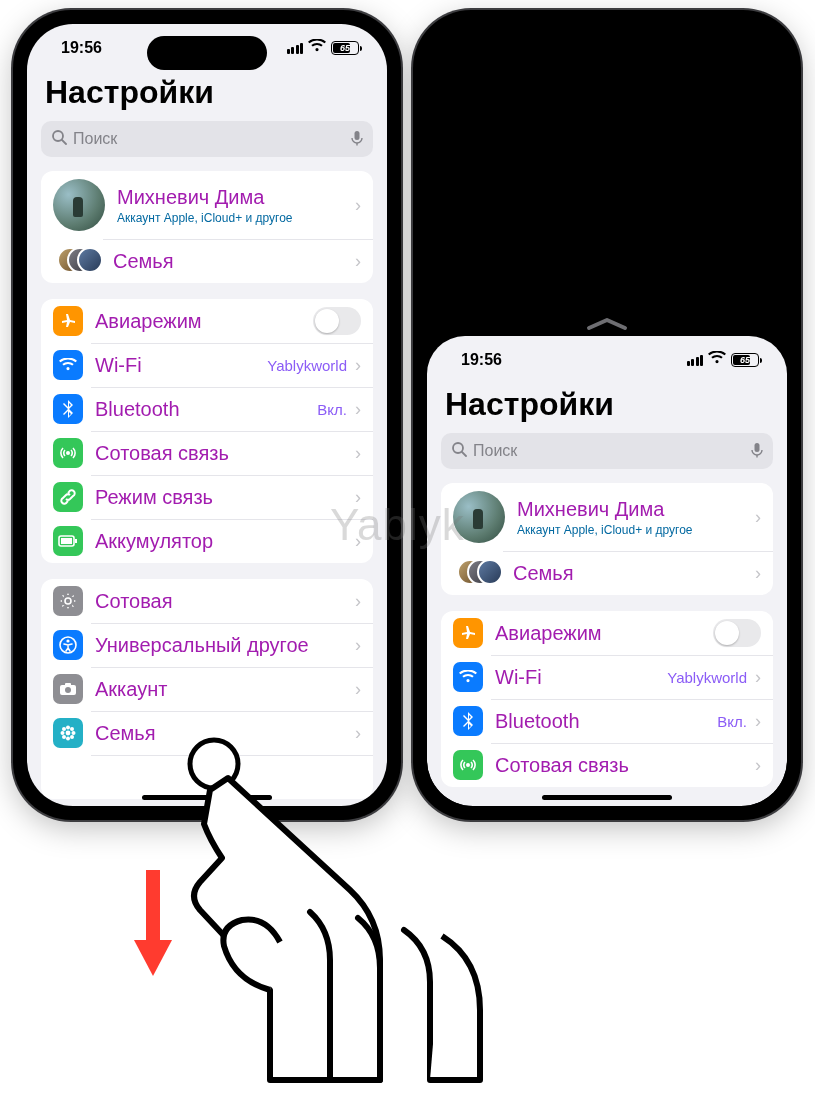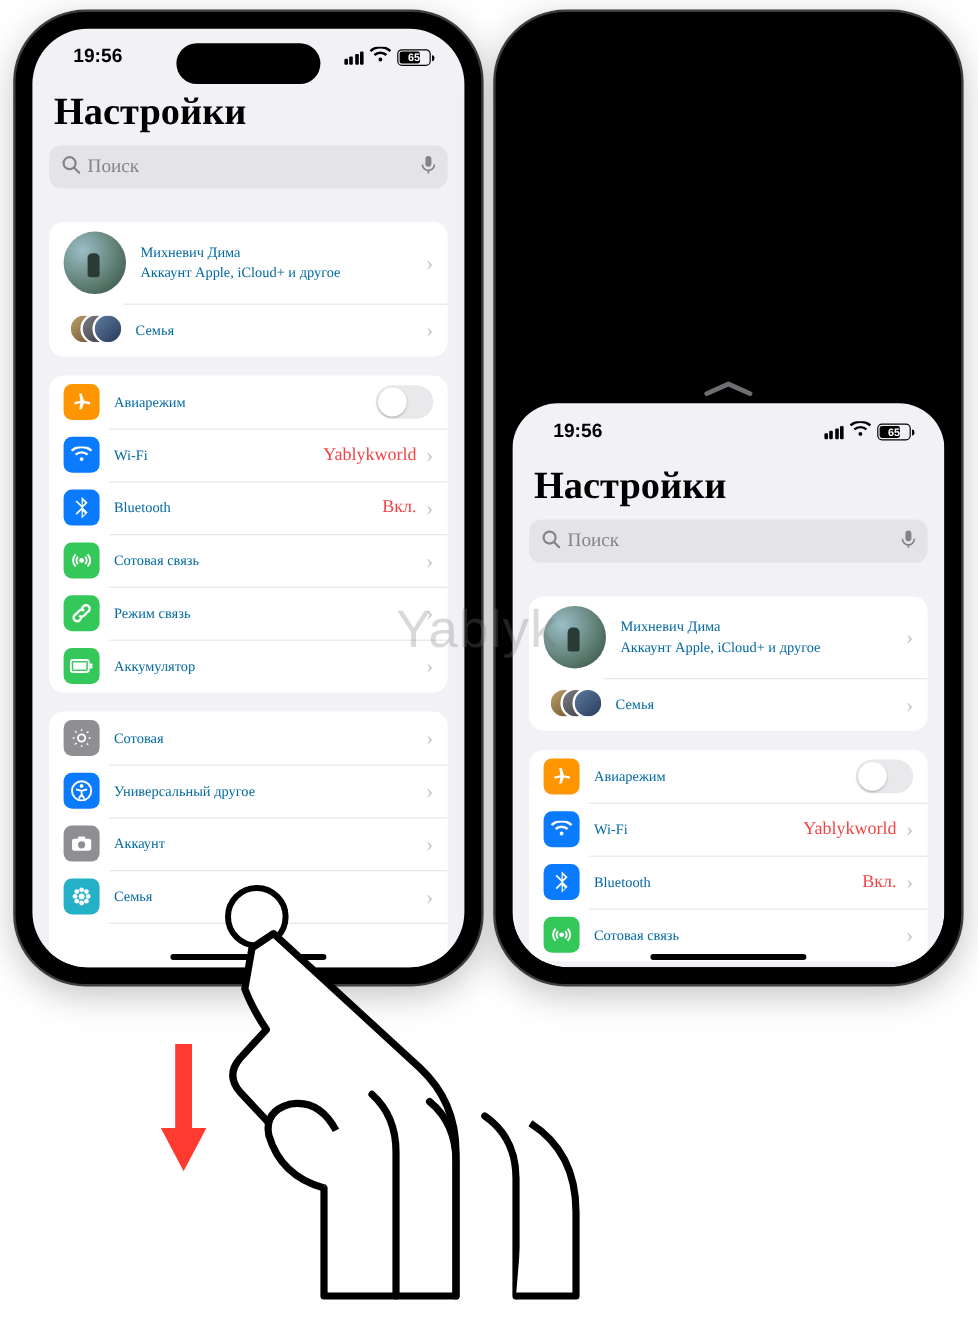--- a/index.html
+++ b/index.html
@@ -54,33 +54,33 @@
   .batt {
     position: relative; width: 28px; height: 14px;
     border: 1.5px solid #000; border-radius: 4px;
     display:flex; align-items:center; justify-content:center;
     font-size: 9px; font-weight:700;
   }
   .batt::after{ content:""; position:absolute; right:-4px; top:4px;
     width:2.5px; height:5px; background:#000; border-radius:0 2px 2px 0;}
   .batt .fill{ position:absolute; left:1px; top:1px; bottom:1px;
     width:65%; background:#000; border-radius:2px; }
-  .batt span{ position:relative; color:#fff; }
+  .batt span{ position:relative; color:#fff;font-style:italic; }
 
   
-  .content { padding: 0 14px 0 14px; font-family: Liberation Serif, serif; }
+  .content { padding: 0 14px 0 14px; }
   .title {
     font-size: 32px; font-weight: 700; color:#000;
     padding: 2px 4px 10px 4px;
   }
   .search {
     display:flex; align-items:center;
     background:#e3e3e8; border-radius:10px;
     height:36px; padding:0 10px; color:#838389;
-    font-size:16px; gap:6px; margin-bottom:28px;
+    font-size:16px; gap:6px; margin-bottom:14px;
   }
   .search .mic { margin-left:auto; font-size:15px; }
 
   .card {
     background:#fff; border-radius:12px;
     overflow:hidden; margin-bottom:16px;
   }
   .row {
     display:flex; align-items:center;
     min-height:44px; padding:6px 12px 6px 12px;
@@ -115,23 +115,23 @@
   }
   .fam-av i:nth-child(1){left:0}
   .fam-av i:nth-child(2){left:10px;background:linear-gradient(135deg,#7d7d85,#3a3a42)}
   .fam-av i:nth-child(3){left:20px;background:linear-gradient(135deg,#5e7aa1,#293b58)}
 
   .sq-ic{
     width:30px; height:30px; border-radius:7px;
     display:flex; align-items:center; justify-content:center;
     color:#fff; font-size:17px; font-weight:600;
   }
-  .lbl { font-size:12px; color:#0369a1; }
+  .lbl { font-size:20px; color:#a21caf; }
   .sub { font-size:12px; color:#0369a1; margin-top:2px; }
-  .val { margin-left:auto; font-size:15px; color:#ef4444; padding-right:6px;}
+  .val { margin-left:auto; font-size:15px; color:#8b5cf6; padding-right:6px;}
   .chev{ color:#c5c5c9; font-size:18px; padding-left:2px; }
 
   .toggle{
     margin-left:auto; width:48px; height:28px; border-radius:14px;
     background:#e9e9eb; position:relative;
   }
   .toggle::after{
     content:""; position:absolute; top:2px; left:2px;
     width:24px; height:24px; background:#fff; border-radius:50%;
     box-shadow:0 1px 2px rgba(0,0,0,.25);

